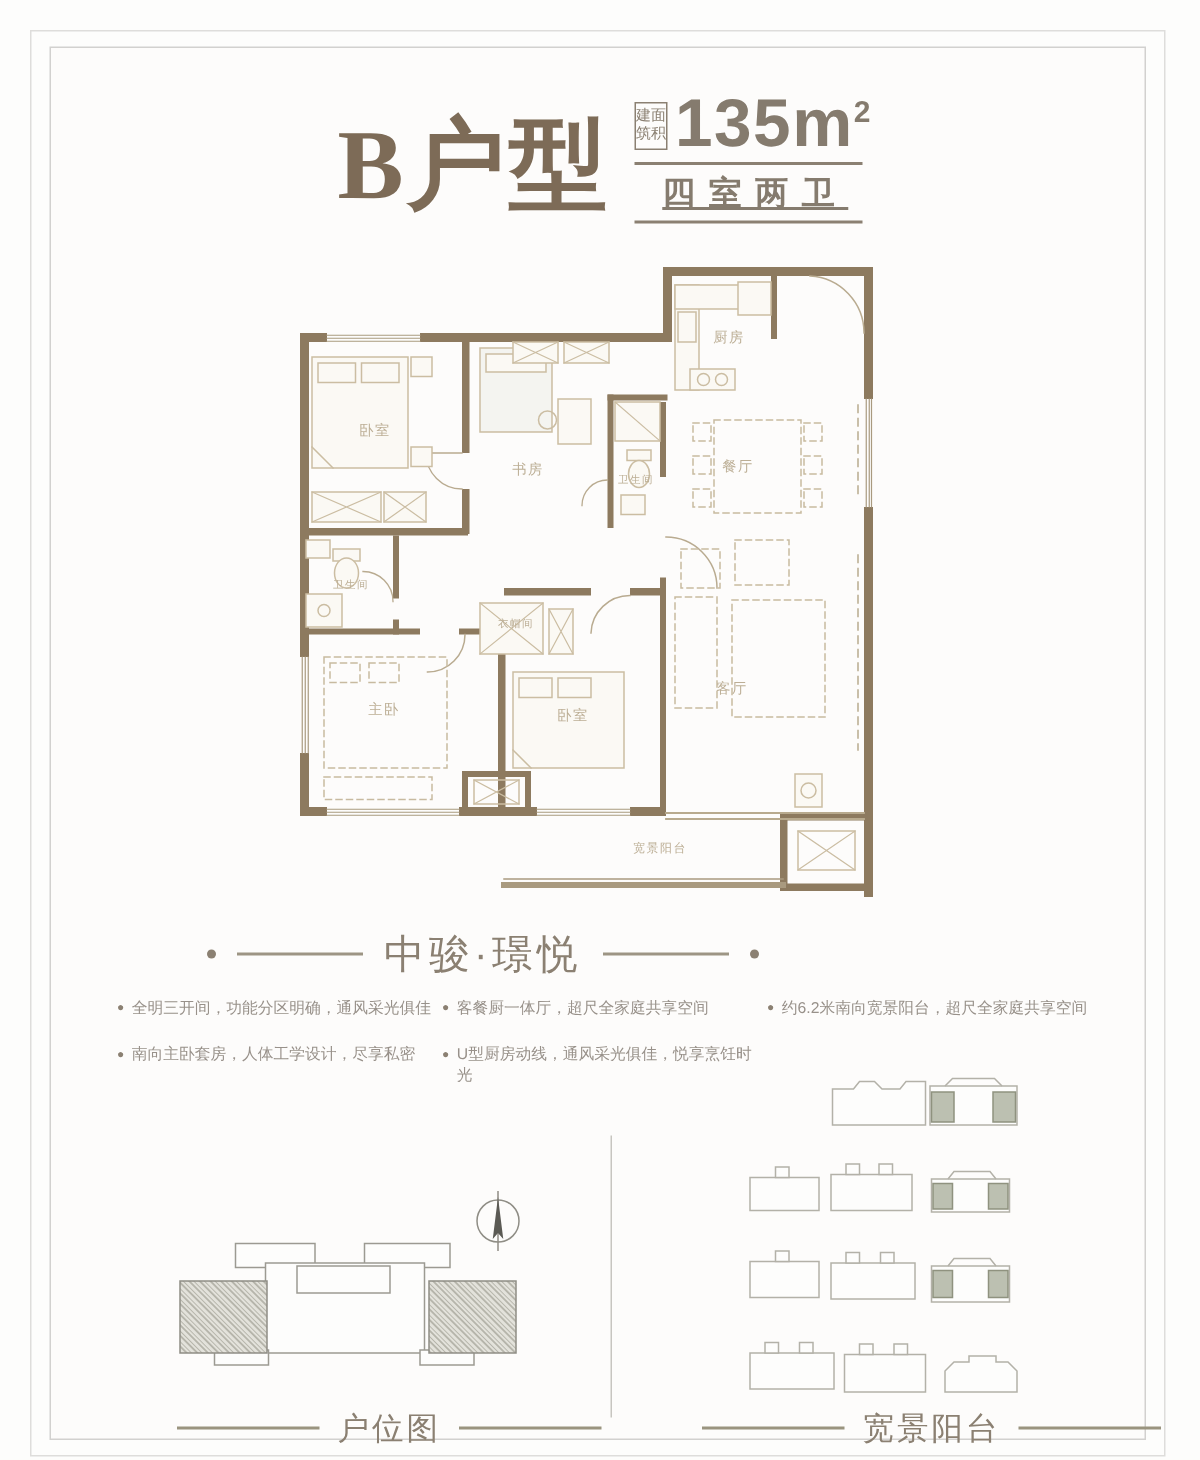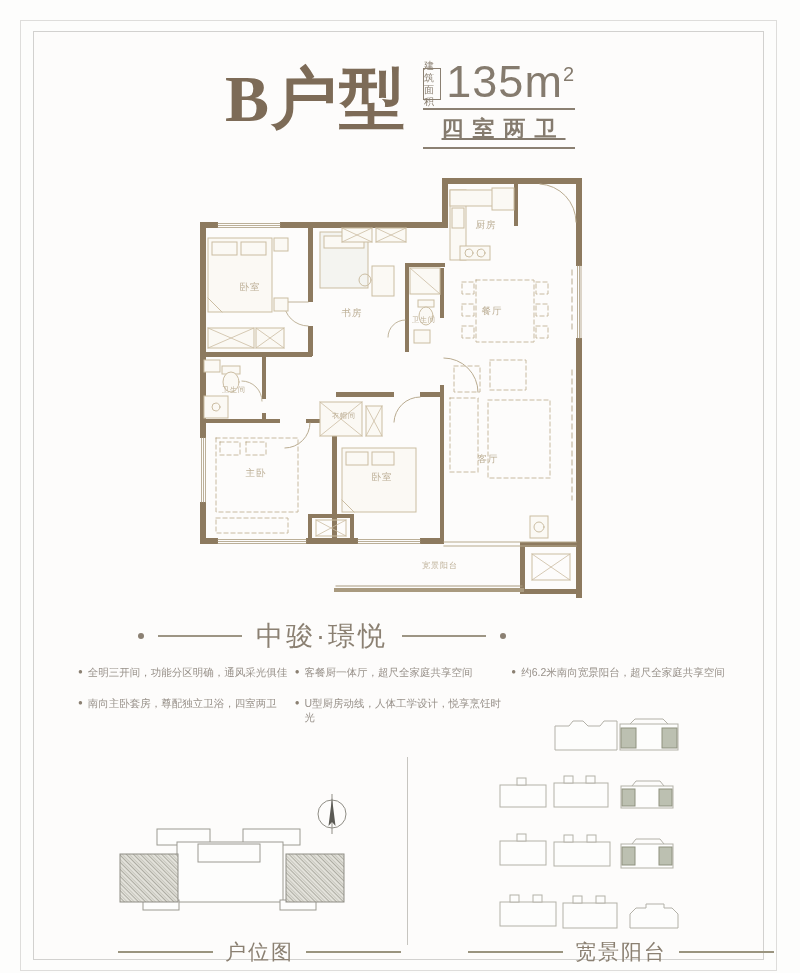--- a/index.html
+++ b/index.html
@@ -10,27 +10,27 @@
     color:#8b8072;overflow:hidden;
   }
   .frame-outer{position:absolute;left:20px;top:20px;width:755px;height:949px;
     border:1px solid #dedddb;background:#fdfdfc;}
   .frame-inner{position:absolute;left:12px;top:10px;width:729px;height:927px;
     border:1px solid #d2d1cf;background:#fdfcfb;}
 
   
   .header{position:absolute;left:0;top:58px;width:800px;display:flex;justify-content:center;align-items:flex-start;gap:16px;}
   .big-title{font-family:"Liberation Serif","DejaVu Serif",serif;font-weight:bold;
-    font-size:66px;line-height:1.0;color:#7d6b57;letter-spacing:2px;margin-top:8px;}
+    font-size:66px;line-height:1.0;color:#7d6b57;letter-spacing:2px;margin-top:20px;}
   .area-block{display:flex;flex-direction:column;width:152px;}
   .area-top{display:flex;align-items:flex-start;gap:5px;}
   .area-badge{border:1px solid #8b8072;width:30px;height:30px;margin-top:10px;
-    display:flex;flex-direction:column;justify-content:center;align-items:center;
+    display:flex;flex-direction:row;justify-content:center;align-items:center;
     font-size:10px;line-height:12px;color:#8b8072;}
-  .area-num{font-size:45px;font-weight:normal;color:#857b6e;line-height:1.05;letter-spacing:1px;}
+  .area-num{font-size:45px;font-weight:bold;color:#857b6e;line-height:1.05;letter-spacing:1px;}
   .area-num sup{font-size:20px;}
   .area-rule{height:2px;background:#8b8072;margin:3px 0 4px 0;}
   .area-sub{font-size:22px;font-weight:bold;letter-spacing:9px;color:#857b6e;text-align:center;text-indent:9px;text-decoration:underline;}
 
   
   .brand-row{position:absolute;left:0;top:618px;width:644px;display:flex;justify-content:center;align-items:center;gap:14px;}
   .brand-dot{width:6px;height:6px;border-radius:50%;background:#8b8072;}
   .brand-line{width:84px;height:2px;background:#9d9584;}
   .brand-name{font-size:27px;color:#8b8072;letter-spacing:3px;}
 
@@ -249,31 +249,31 @@
 </div>
 
 <div class="features">
   <div class="feat-col">
     <div class="feat-item">
       <span class="feat-bullet">●</span>
       <span>全明三开间，功能分区明确，通风采光俱佳</span>
     </div>
     <div class="feat-item">
       <span class="feat-bullet">●</span>
-      <span>南向主卧套房，尊配独立卫浴，四室两卫</span>
+      <span>南向主卧套房，人体工学设计，尽享私密</span>
     </div>
   </div>
   <div class="feat-col">
     <div class="feat-item">
       <span class="feat-bullet">●</span>
       <span>客餐厨一体厅，超尺全家庭共享空间</span>
     </div>
     <div class="feat-item">
       <span class="feat-bullet">●</span>
-      <span>U型厨房动线，人体工学设计，悦享烹饪时光</span>
+      <span>U型厨房动线，通风采光俱佳，悦享烹饪时光</span>
     </div>
   </div>
   <div class="feat-col">
     <div class="feat-item">
       <span class="feat-bullet">●</span>
       <span>约6.2米南向宽景阳台，超尺全家庭共享空间</span>
     </div>
   </div>
 </div>
 

